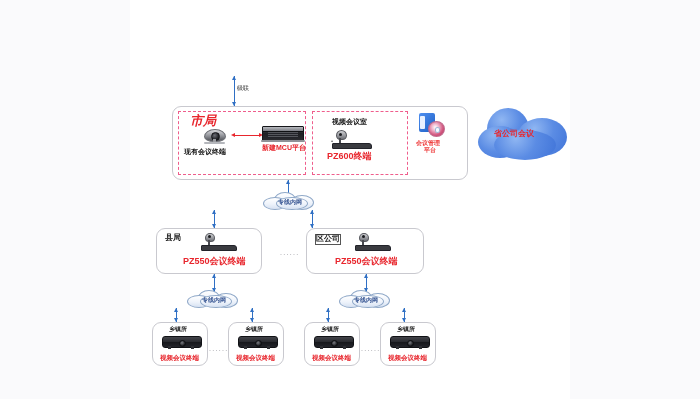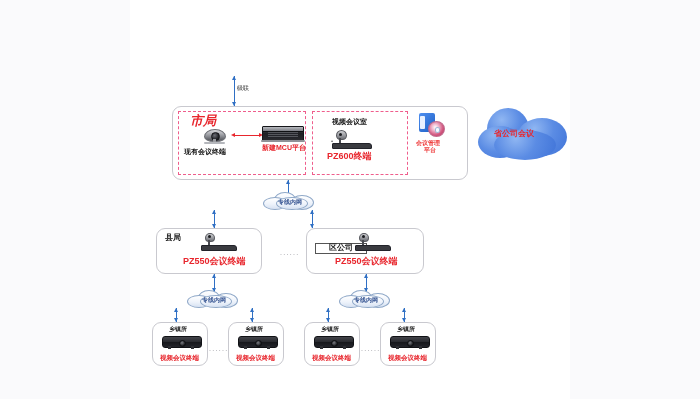--- a/index.html
+++ b/index.html
@@ -246,21 +246,21 @@
       <div class="ph-eye" style="left:9px;top:2px;width:3px;height:3px;"></div>
       <div class="ph-pole" style="left:9px;top:7px;width:2px;height:5px;"></div>
       <div class="ph-base" style="left:2px;top:12px;width:34px;height:4px;"></div>
     </div>
     <div class="lbl f9 t-red bold" style="left:26px;top:28px;">PZ550会议终端</div>
   </div>
 
   <div class="ddots" style="left:280px;top:249px;">......</div>
 
   <div class="rbox" style="left:306px;top:228px;width:118px;height:46px;">
-    <div class="lbl f8 t-black bold" style="left:8px;top:14px;border:1px solid #555;padding:0 13px;">区公司</div>
+    <div class="lbl f8 t-black bold" style="left:8px;top:5px;border:1px solid #555;padding:0 0;">区公司</div>
     <div class="dev" style="left:46px;top:4px;width:40px;height:20px;">
       <div class="ph-head" style="left:6px;top:0px;width:8px;height:7px;"></div>
       <div class="ph-eye" style="left:9px;top:2px;width:3px;height:3px;"></div>
       <div class="ph-pole" style="left:9px;top:7px;width:2px;height:5px;"></div>
       <div class="ph-base" style="left:2px;top:12px;width:34px;height:4px;"></div>
     </div>
     <div class="lbl f9 t-red bold" style="left:28px;top:28px;">PZ550会议终端</div>
   </div>
 
   <div class="vline" style="left:214px;top:274px;height:18px;"></div>

